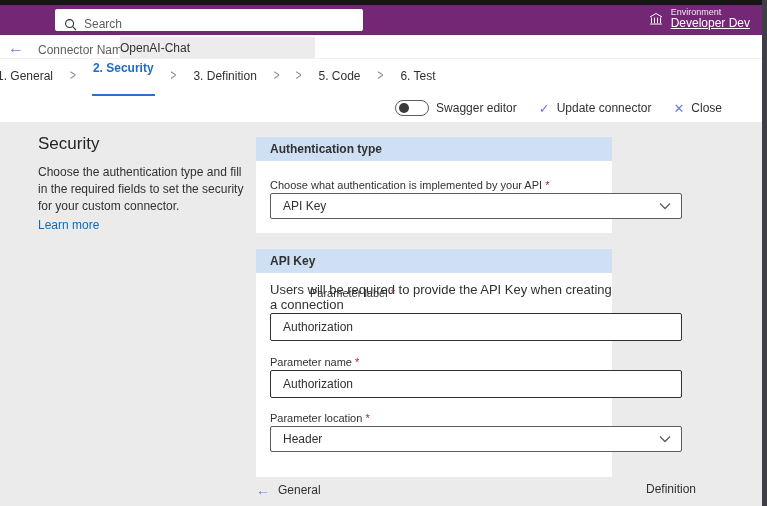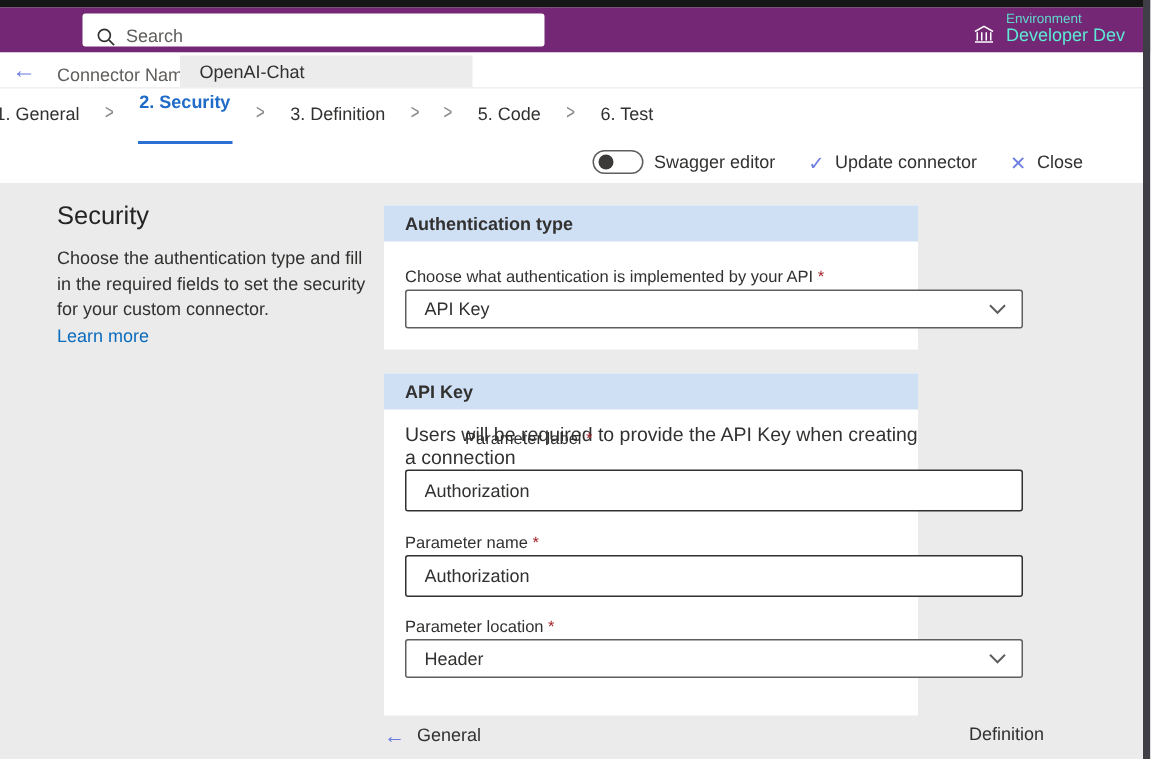--- a/index.html
+++ b/index.html
@@ -6,30 +6,30 @@
   body { font-family:"Liberation Sans", sans-serif; background:#fff; }
   .screen { position:relative; width:767px; height:506px; overflow:hidden; background:#ebebeb; }
 
   
   .top-strip { position:absolute; left:0; top:0; width:767px; height:5px; background:#161616; }
   .purple-bar { position:absolute; left:0; top:5px; width:767px; height:30px; background:#742774; }
   .right-strip { position:absolute; left:762px; top:0; width:5px; height:506px; background:#3f3e46; z-index:60; }
 
   .search-box { position:absolute; left:55px; top:4px; width:308px; height:22px; background:#fff; border-radius:2px; display:flex; align-items:flex-end; padding-left:9px; gap:7px; }
   .search-box span { font-size:12px; color:#605e5c; }
-  .env-block { position:absolute; right:17px; top:2px; display:flex; align-items:flex-end; gap:7px; color:#5eead4; }
+  .env-block { position:absolute; right:17px; top:2px; display:flex; align-items:center; gap:7px; color:#ffffff; }
   .env-text { display:flex; flex-direction:column; line-height:1.15; }
   .env-label { font-size:9px; opacity:.9; }
-  .env-name { font-size:12px; }
+  .env-name { font-size:12px;text-decoration:underline; }
 
   
   .white-rows { position:absolute; left:0; top:35px; width:767px; height:87px; background:#fff; }
   .back-arrow { position:absolute; left:8px; top:4px; font-size:16px; color:#6b7de0; cursor:pointer; }
   .connector-label { position:absolute; left:38px; top:8px; font-size:12px; color:#605e5c; }
-  .name-tab { position:absolute; left:120px; top:2px; width:195px; height:21px; background:#ececec; display:flex; align-items:center; padding-left:13px; font-size:12px; color:#323130; }
+  .name-tab { position:absolute; left:120px; top:2px; width:195px; height:21px; background:#ececec; display:flex; align-items:center; font-size:12px; color:#323130; }
   .row-divider { position:absolute; left:0; top:23px; width:767px; height:1px; background:#f0f0f0; }
 
   .wizard-row { position:absolute; left:0; top:24px; height:33px; display:flex; align-items:center; gap:16px; padding-left:0; }
   .step { font-size:12px; color:#323130; padding:6px 1px; cursor:pointer; white-space:nowrap; }
   .step.first { margin-left:-4px; }
   .step.active { color:#1f6bc7; font-weight:bold; border-bottom:2px solid #2b6fd4; padding-bottom:19px; }
   .chev-sep { font-size:10px; color:#8a8886; transform:scaleY(1.4); }
 
   .toolbar-row { position:absolute; right:45px; top:60px; height:26px; display:flex; align-items:center; gap:22px; }
   .toolbar-item { display:flex; align-items:center; gap:7px; font-size:12px; color:#323130; cursor:pointer; white-space:nowrap; }

